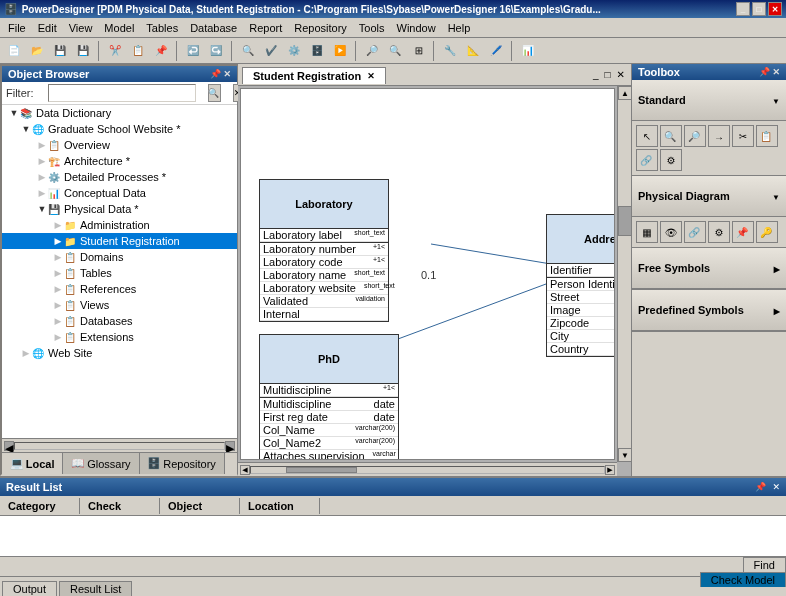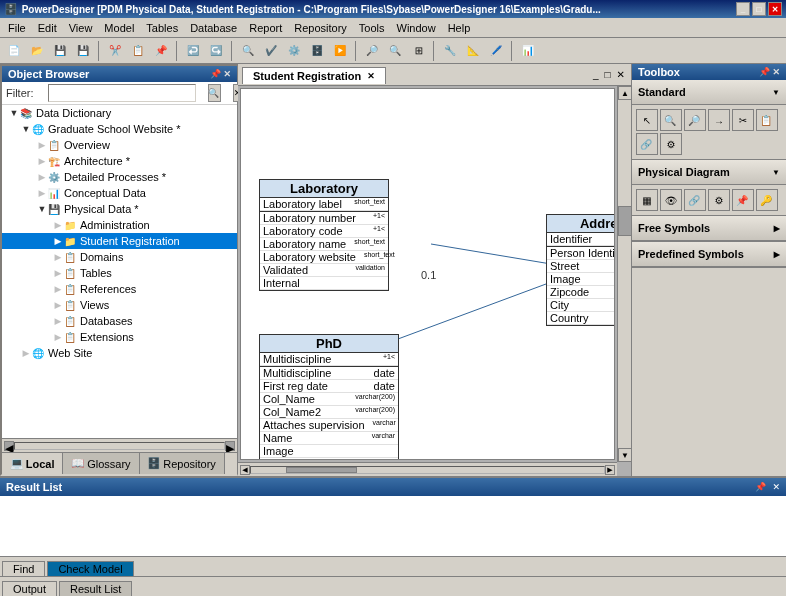--- a/index.html
+++ b/index.html
@@ -141,40 +141,40 @@
       border: 1px solid #808080;
       margin: 2px;
     }
 
     
     .diagram-entity {
       position: absolute; background: white; border: 1px solid #333;
       font-size: 8px; min-width: 80px;
     }
     .entity-header {
-      background: #d0e0f0; border-bottom: 1px solid #333; padding: 1px 3px;
-      font-weight: bold; text-align: center; font-size: 13px;
+      background: #d0e0f0; border-bottom: 1px solid #333; padding: 18px 3px;
+      font-weight: bold; text-align: center; font-size: 11px;
     }
     .entity-row { padding: 0 3px; border-bottom: 1px solid #e0e0e0; display: flex; justify-content: space-between; gap: 8px; white-space: nowrap; }
     .entity-divider { border-top: 1px solid #333; }
 
     
     .toolbox {
       width: 155px;
       background: #d4d0c8;
       border-left: 1px solid #808080;
       display: flex;
       flex-direction: column;
     }
     .toolbox-section {
       border-bottom: 1px solid #808080;
     }
     .toolbox-header {
       background: linear-gradient(to bottom, #e8e4dc, #c8c4bc);
-      padding: 6px 6px; display: flex; align-items: center; justify-content: space-between;
+      padding: 14px 6px; display: flex; align-items: flex-end; justify-content: space-between;
       cursor: pointer; font-size: 11px; font-weight: bold; border-bottom: 1px solid #808080;
     }
     .toolbox-chevron { font-size: 8px; }
     .toolbox-content {
       display: flex; flex-wrap: wrap; padding: 4px; gap: 2px; background: #d4d0c8;
     }
     .tool-btn {
       width: 22px; height: 22px; background: #d4d0c8; border: 1px solid #808080;
       display: flex; align-items: center; justify-content: center; cursor: pointer; font-size: 10px;
     }
@@ -198,21 +198,21 @@
       display: flex; background: #d4d0c8; border-bottom: 1px solid #808080;
       height: 20px; align-items: center;
     }
     .result-col {
       padding: 2px 8px; font-size: 11px; font-weight: bold; border-right: 1px solid #808080; min-width: 80px;
     }
 
     .result-content { flex: 1; background: white; }
 
     .result-tabs-bar {
-      display: flex; border-top: 1px solid #808080; background: #d4d0c8; height: 20px; align-items: flex-end;
+      display: flex; border-top: 1px solid #808080; background: #d4d0c8; height: 20px; align-items: flex-end; flex-direction: column;
     }
     .result-tab {
       display: flex; align-items: center; padding: 1px 10px; border: 1px solid #808080;
       border-bottom: none; background: #0369a1; cursor: pointer; font-size: 11px;
       margin-left: 2px; position: relative; top: 0;
     }
     .result-tab.active { background: #d4d0c8; }
 
     .output-tabs-bar {
       display: flex; border-top: 1px solid #808080; background: #d4d0c8; height: 20px; align-items: flex-end;
@@ -642,20 +642,26 @@
 </div>
 
 <div class="bottom-panel">
   <div class="result-list-bar">
     <span class="result-list-title">Result List</span>
     <div class="result-list-icons">
       <span style="cursor:pointer;font-size:9px;">📌</span>
       <span style="cursor:pointer;font-size:9px;margin-left:4px;">✕</span>
     </div>
   </div>
+  <div class="result-columns">
+    <span class="result-col">Category</span>
+    <span class="result-col">Check</span>
+    <span class="result-col">Object</span>
+    <span class="result-col">Location</span>
+  </div>
   <div class="result-content"></div>
   <div class="result-tabs-bar">
     <div class="result-tab active">
       <span>Find</span>
     </div>
     <div class="result-tab">
       <span>Check Model</span>
     </div>
   </div>
   <div class="output-tabs-bar">

